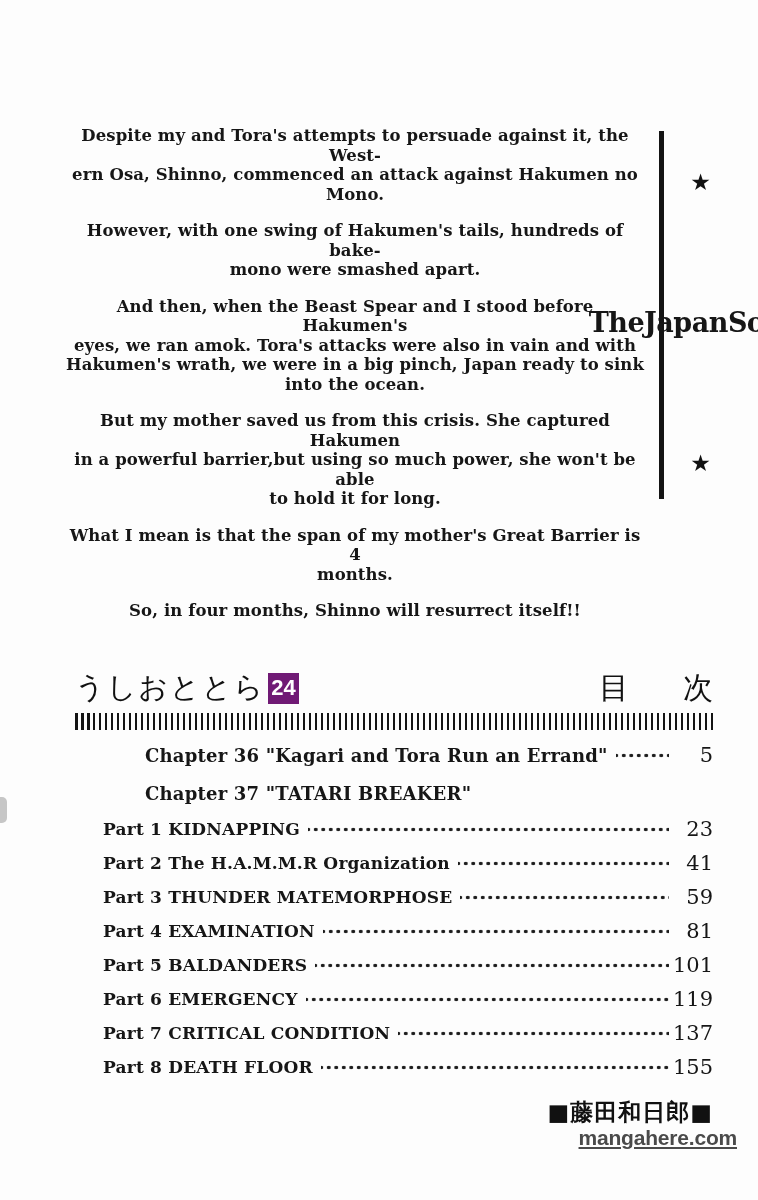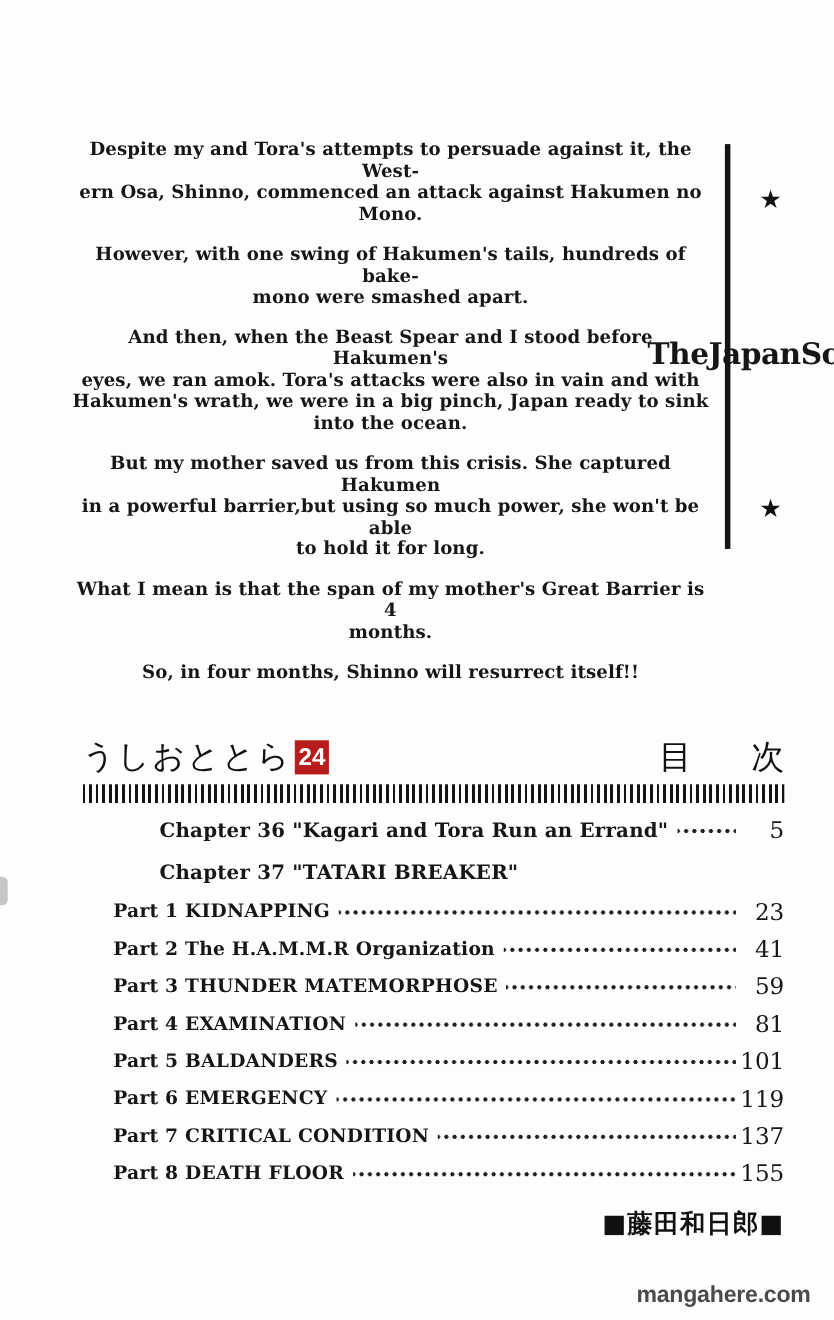--- a/index.html
+++ b/index.html
@@ -63,21 +63,21 @@
     font-family:"Liberation Sans", sans-serif;
     font-size:29px;
     letter-spacing:2px;
     color:#111;
   }
   .volume-badge {
     display:inline-flex;
     align-items:center;
     justify-content:center;
     width:31px; height:31px;
-    background:#b91c1c;
+    background:#701a75;
     color:#fff;
     font-family:"Liberation Sans", sans-serif;
     font-weight:bold;
     font-size:22px;
     margin-left:3px;
   }
   .toc-header-spacer { flex:1; }
   .toc-title {
     font-family:Liberation Sans, sans-serif;
     font-size:30px;
@@ -120,26 +120,27 @@
     text-align:right;
     font-size:23px;
     font-weight:bold;
     color:#111;
     letter-spacing:1px;
   }
 
   
   .watermark {
     position:absolute;
-    right:21px; top:1166px;
+    right:21px; top:1126px;
     font-family:"Liberation Sans", sans-serif;
     font-weight:bold;
     font-size:21px;
     color:#4a4a4a;
     letter-spacing:-0.2px;
+    text-decoration:underline;
   }
   .edge-smudge {
     position:absolute;
     left:0; top:797px;
     width:7px; height:26px;
     background:#c6c6c6;
     border-radius:0 5px 5px 0;
   }
 </style>
 </head>

